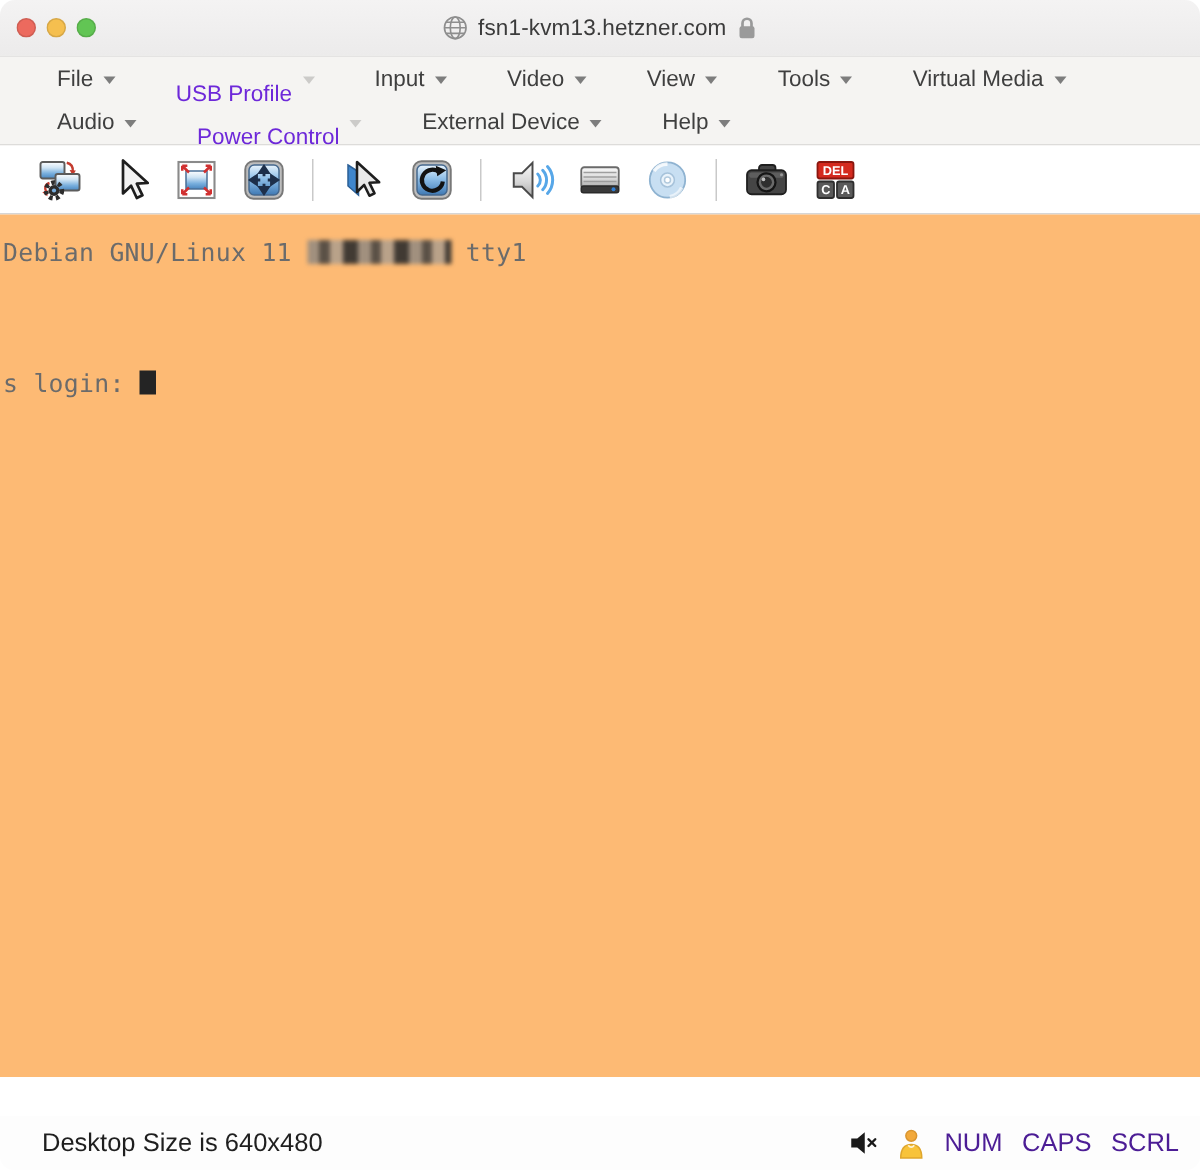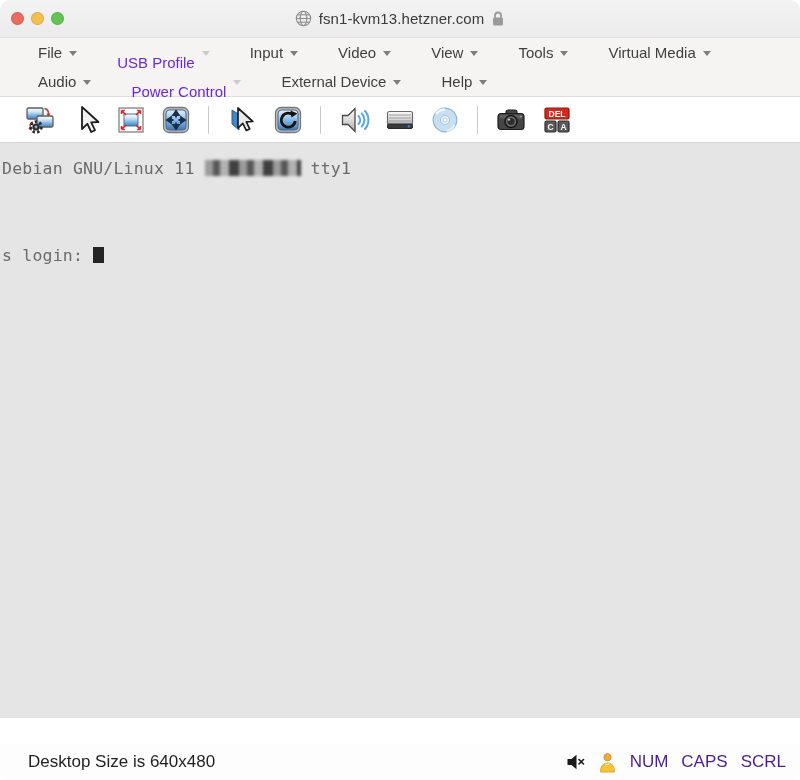--- a/index.html
+++ b/index.html
@@ -52,21 +52,21 @@
     border-bottom: 1px solid #d6d6d6;
     display: flex; align-items: center;
     padding-left: 24px; gap: 13px;
   }
   .tb-btn { display: flex; align-items: center; justify-content: flex-end; width: 32px; height: 32px; text-decoration: underline; }
   .tb-sep { width: 1px; height: 28px; background: #c9c9c9; margin: 0 4px; }
 
   
   .terminal {
     flex: 1 1 auto;
-    background: #e5e5e5;
+    background: #fdba74;
     position: relative;
     font-family: "DejaVu Sans Mono", monospace;
     cursor: default;
     text-align: right;
   }
   .term-line {
     position: absolute; left: 2px;
     color: #6b6b6b; font-size: 16.5px; line-height: 20px;
     white-space: pre;
     filter: blur(0.45px);

